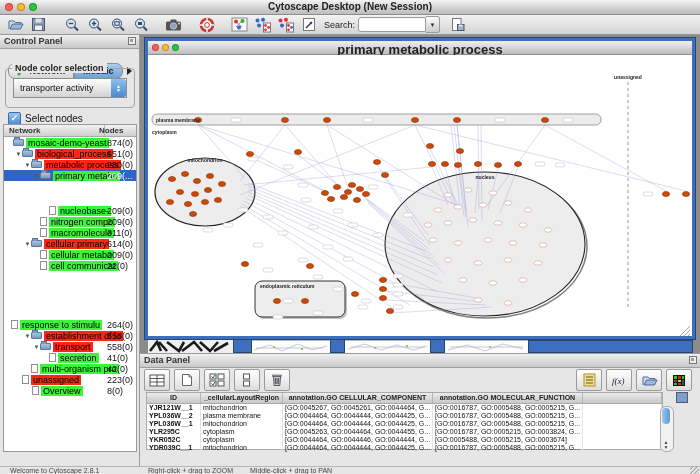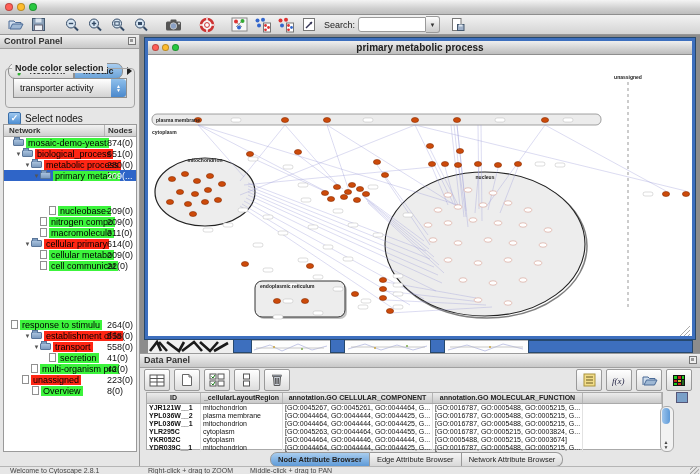--- a/index.html
+++ b/index.html
@@ -44,40 +44,40 @@
   .popup .val{flex:1;font-size:9px;color:#111;padding-left:6px;white-space:nowrap;overflow:hidden;}
   .popup .step{width:15px;height:100%;border-radius:0 3px 3px 0;background:linear-gradient(#8fc0ec,#4a88cc);
     display:flex;flex-direction:column;align-items:center;justify-content:center;color:#fff;font-size:5px;line-height:4px;}
   .chk-row{left:8px;top:77px;display:flex;align-items:center;gap:4px;}
   .chkbox{width:11px;height:11px;border:1px solid #3a6ea8;border-radius:2px;background:linear-gradient(#9ec7ef,#4c8ed2);
     color:#fff;font-size:9px;line-height:10px;text-align:center;font-weight:bold;}
   .chk-label{font-size:10px;color:#111;}
   .treebox{left:3px;top:89px;width:134px;height:328px;background:#fff;border:1px solid #9a9a9a;box-sizing:border-box;overflow:hidden;}
   .tree-head{height:11px;background:linear-gradient(#f2f2f2,#cfcfcf);border-bottom:1px solid #aaa;position:relative;font-size:8px;font-weight:bold;color:#333;}
   .tree-head .c1{position:absolute;left:5px;top:1px;}
-  .tree-head .c2{position:absolute;left:104px;top:1px;}
+  .tree-head .c2{position:absolute;left:95px;top:1px;}
   .tree-head .div{position:absolute;left:100px;top:0;width:1px;height:11px;background:#b5b5b5;}
   .tree-row{height:11px;position:relative;display:flex;align-items:center;white-space:nowrap;}
   .tree-row.sel{background:#2f65c8;}
   .tri{width:7px;font-size:6px;color:#555;flex:0 0 auto;text-align:center;}
   .fold{width:11px;height:7px;background:linear-gradient(#a9c2dd,#7d9cc0);border:1px solid #5a7699;border-radius:1px;flex:0 0 auto;position:relative;box-sizing:border-box;}
   .fold:before{content:"";position:absolute;left:0;top:-3px;width:4px;height:2px;background:#7d9cc0;border:1px solid #5a7699;border-bottom:none;}
   .file{width:7px;height:9px;background:#fff;border:1px solid #909090;flex:0 0 auto;box-sizing:border-box;}
   .chip{font-size:9px;line-height:10px;color:#000;padding:0 2px;margin-left:2px;max-width:84px;overflow:hidden;}
   .cnt{position:absolute;left:103px;font-size:9px;color:#111;}
   .tree-row.sel .cnt{color:#fff;}
   
   .desktop{left:140px;top:35px;width:560px;height:318px;background:#8c8c8c;overflow:hidden;}
   .netwin{position:absolute;left:4px;top:2px;width:552px;height:303px;
     border:1px solid #26486e;box-shadow:inset 0 0 0 3px #3d6fbe;background:#3d6fbe;box-sizing:border-box;}
   .netwin .tb{position:absolute;left:3px;top:3px;right:3px;height:13px;
     background:linear-gradient(#efefef,#bdbdbd);border-bottom:1px solid #8e8e8e;}
   .netwin .tb .lights{left:4px;top:3px;gap:3px;}
   .netwin .tb .light{width:7px;height:7px;}
-  .net-title{left:0;top:1px;width:100%;text-align:center;font-size:10px;font-weight:bold;color:#222;}
+  .net-title{left:0;top:1px;width:100%;text-align:center;font-size:13px;font-weight:bold;color:#222;}
   .canvas{position:absolute;left:3px;top:17px;right:3px;bottom:3px;background:#fff;overflow:hidden;}
   
   .frag{position:absolute;}
   .frag-blue{background:#3d6fbe;border:1px solid #26486e;box-sizing:border-box;}
   .frag-white{background:#fdfdfd;border-top:1px solid #bbb;}
   
   .dpanel{left:140px;top:353px;width:560px;height:113px;background:#e6e6e6;border-top:1px solid #9a9a9a;box-sizing:border-box;}
   .dp-toolbar{position:absolute;left:4px;top:14px;right:4px;height:24px;display:flex;align-items:center;}
   .dbtn{width:24px;height:20px;border:1px solid #9a9a9a;border-radius:2px;background:linear-gradient(#fff,#ddd);
     display:flex;align-items:center;justify-content:center;margin-right:4px;flex:0 0 auto;}
@@ -107,20 +107,21 @@
 </style>
 </head>
 <body>
 
 <div class="abs titlebar">
   <div class="abs lights">
     <div class="light l-red"></div>
     <div class="light l-yel"></div>
     <div class="light l-grn"></div>
   </div>
+  <div class="abs win-title">Cytoscape Desktop (New Session)</div>
 </div>
 
 <div class="abs toolbar">
   <div class="tbtn">
     <svg width="17" height="15">
         <path d="M2 12 V4 H7 L8.5 5.5 H14 V7" fill="#cfdded" stroke="#4a6a96" stroke-width="1"></path>
         <path d="M3 12 L5.5 7 H16 L13.5 12 Z" fill="#9fb8d4" stroke="#4a6a96" stroke-width="1"></path>
       </svg>
   </div>
   <div class="sp4"></div>
@@ -751,25 +752,20 @@
           <div class="c3" style="width: 150px;">[GO:0016787, GO:0005488, GO:0005215, G...</div>
           <div class="c4" style="width: 79px;"></div>
         </div>
       </div>
   </div>
   <div class="corner-btn"></div>
   <div class="vscroll">
     <div class="vthumb"></div>
     <div class="varrows">▲<br>▼</div>
   </div>
-  <div class="dp-tabs" id="dp-tabs">
-      <div class="dtab first sel">Node Attribute Browser</div>
-      <div class="dtab">Edge Attribute Browser</div>
-      <div class="dtab last">Network Attribute Browser</div>
-    </div>
 </div>
 
 <div class="abs statusbar">
   <div class="status-item" style="left:10px">Welcome to Cytoscape 2.8.1</div>
   <div class="status-item" style="left:148px">Right-click + drag to ZOOM</div>
   <div class="status-item" style="left:250px">Middle-click + drag to PAN</div>
   <div class="grip"></div>
 </div>
 
 </body></html>

